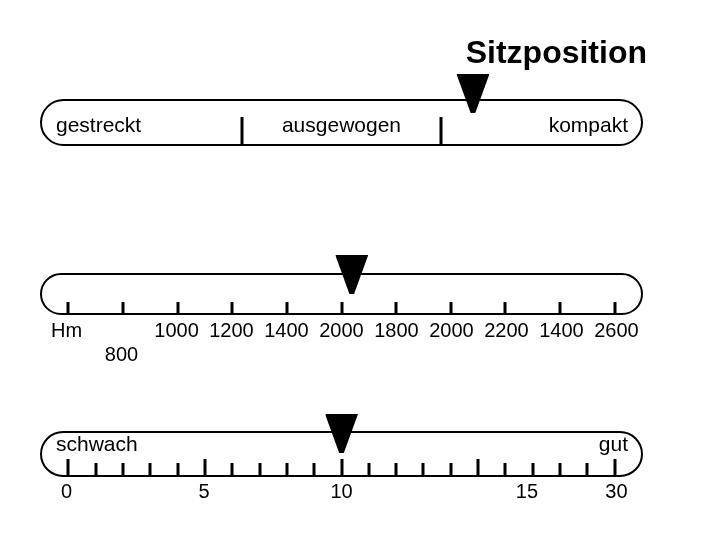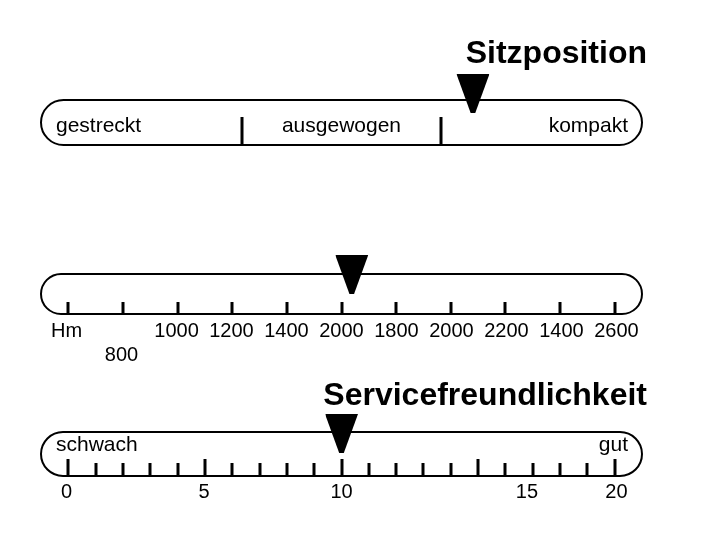--- a/index.html
+++ b/index.html
@@ -116,21 +116,20 @@
         <div class="tick-label" style="left: 50%;">2000</div>
         <div class="tick-label" style="left: 59.12%;">1800</div>
         <div class="tick-label" style="left: 68.24%;">2000</div>
         <div class="tick-label" style="left: 77.36%;">2200</div>
         <div class="tick-label" style="left: 86.48%;">1400</div>
         <div class="tick-label" style="left: 95.6%;">2600</div>
       </div>
   </section>
 
   <section class="gauge g3">
-    <h2 class="title">Servicefreundlichkeit</h2>
     <div class="marker" style="left: 50%;"></div>
     <div class="pill">
       <span class="region l">schwach</span>
       <span class="region r">gut</span>
       <div class="tick-row">
           <div class="tick major" style="left: 4.4%;"></div>
           <div class="tick" style="left: 8.96%;"></div>
           <div class="tick" style="left: 13.52%;"></div>
           <div class="tick" style="left: 18.08%;"></div>
           <div class="tick" style="left: 22.64%;"></div>
@@ -150,17 +149,17 @@
           <div class="tick" style="left: 86.48%;"></div>
           <div class="tick" style="left: 91.04%;"></div>
           <div class="tick major" style="left: 95.6%;"></div>
         </div>
     </div>
     <div class="tick-label-row">
         <div class="tick-label" style="left: 4.4%;">0</div>
         <div class="tick-label" style="left: 27.2%;">5</div>
         <div class="tick-label" style="left: 50%;">10</div>
         <div class="tick-label" style="left: 72.8%; margin-left: 48px;">15</div>
-        <div class="tick-label" style="left: 95.6%;">20</div>
+        <div class="tick-label" style="left: 95.6%;">30</div>
       </div>
   </section>
 
 </div>
 
 </body></html>

